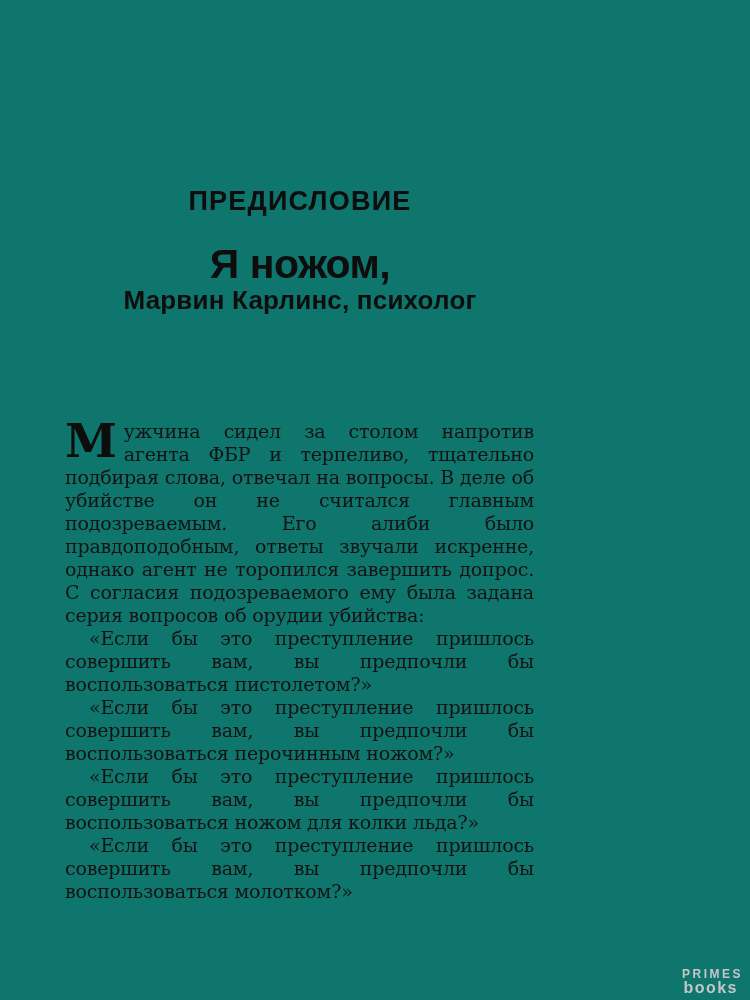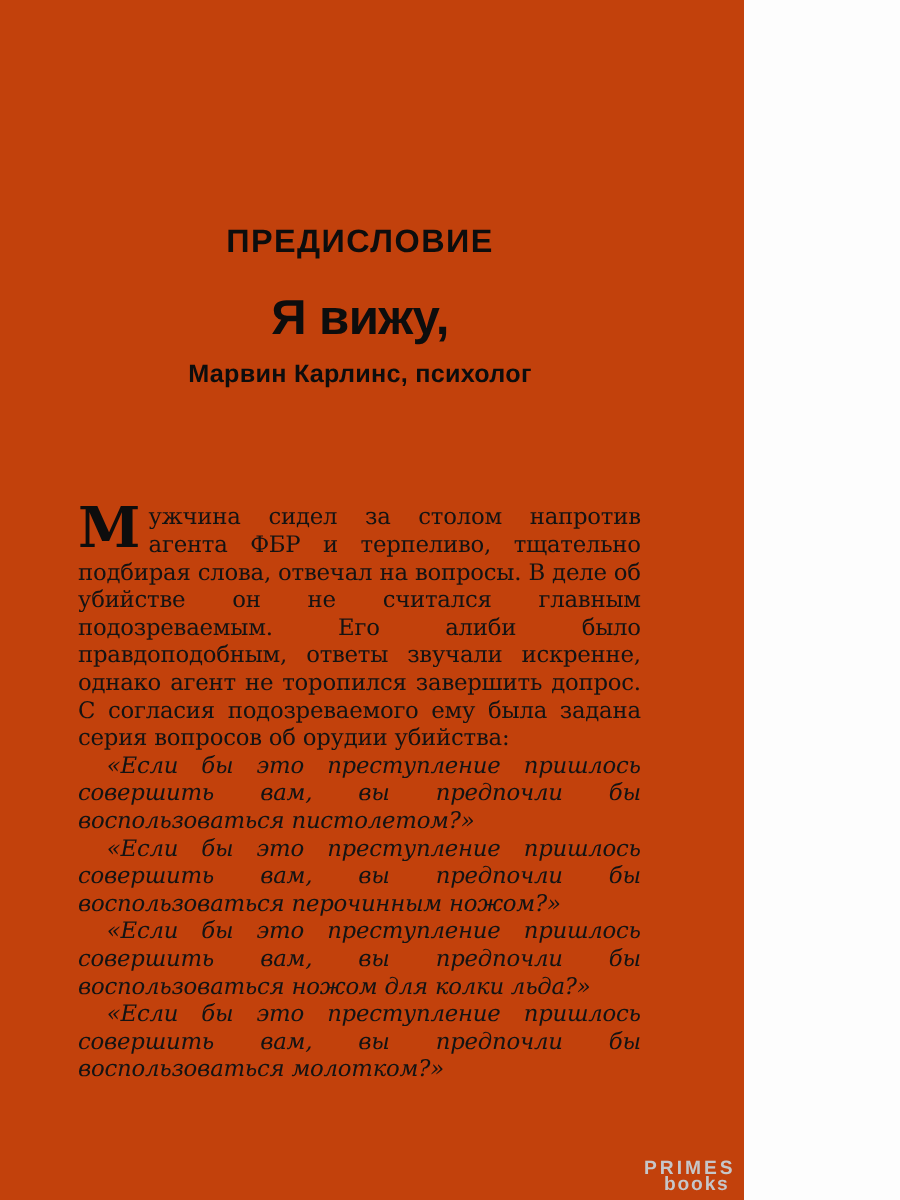--- a/index.html
+++ b/index.html
@@ -2,23 +2,23 @@
 <html lang="ru"><head>
 <meta charset="utf-8">
 <style>
   html, body {
     margin: 0;
     padding: 0;
     background: #fdfdfd;
   }
   .page {
     position: relative;
-    width: 620px;
+    width: 750px;
     height: 1000px;
-    background: #c2410c;
+    background: #0f766e;
     overflow: hidden;
     color: #141414;
   }
   
   .heading {
     position: absolute;
     left: 65px;
     top: 186px;
     width: 470px;
     text-align: center;
@@ -32,79 +32,79 @@
     letter-spacing: 1.2px;
   }
   .title {
     margin: 26px 0 0 0;
     font-size: 41px;
     line-height: 42px;
     letter-spacing: -0.5px;
   }
   .title-line { display: block; }
   .byline {
-    margin-top: 16px;
-    font-size: 21px;
+    margin-top: 4px;
+    font-size: 26px;
     line-height: 22px;
     letter-spacing: 0.2px;
   }
   
   .body-text {
     position: absolute;
     left: 65px;
     top: 420px;
     width: 469px;
     font-family: "DejaVu Serif", "Liberation Serif", serif;
     font-size: 19px;
     line-height: 23px;
     letter-spacing: -0.2px;
     text-align: justify;
     color: #131313;
   }
   .para { margin: 0; }
-  .quote { text-indent: 24px; font-style: italic; }
+  .quote { text-indent: 24px; }
   .dropcap {
     float: left;
     font-weight: bold;
     font-size: 47px;
     line-height: 38px;
     margin: 2px 7px 0 0;
     color: #0d0d0d;
   }
   
   .watermark {
     position: absolute;
     right: 7px;
     bottom: 6px;
     text-align: right;
     font-family: "Liberation Sans", sans-serif;
     font-weight: bold;
     user-select: none;
   }
   .wm-brand {
-    font-size: 16px;
+    font-size: 12px;
     line-height: 14px;
     letter-spacing: 2.5px;
   }
   .wm-sub {
     font-size: 16px;
     line-height: 13px;
     letter-spacing: 1.5px;
     padding-right: 5px;
   }
 </style>
 </head>
 <body>
 
 <div class="page">
 
   <div class="heading">
     <div class="kicker">ПРЕДИСЛОВИЕ</div>
     <h1 class="title">
-      <span class="title-line">Я вижу,</span>
+      <span class="title-line">Я ножом,</span>
     </h1>
     <div class="byline">Марвин Карлинс, психолог</div>
   </div>
 
   <div class="body-text">
     <p class="para"><span class="dropcap">М</span><span>ужчина сидел за столом напротив агента ФБР и терпеливо, тщательно подбирая слова, отвечал на вопросы. В деле об убийстве он не считался главным подозреваемым. Его алиби было правдоподобным, ответы звучали искренне, однако агент не торопился завершить допрос. С согласия подозреваемого ему была задана серия вопросов об орудии убийства:</span></p>
     <p class="para quote">«Если бы это преступление пришлось совершить вам, вы предпочли бы воспользоваться пистолетом?»</p>
     <p class="para quote">«Если бы это преступление пришлось совершить вам, вы предпочли бы воспользоваться перочинным ножом?»</p>
     <p class="para quote">«Если бы это преступление пришлось совершить вам, вы предпочли бы воспользоваться ножом для колки льда?»</p>
     <p class="para quote">«Если бы это преступление пришлось совершить вам, вы предпочли бы воспользоваться молотком?»</p>

